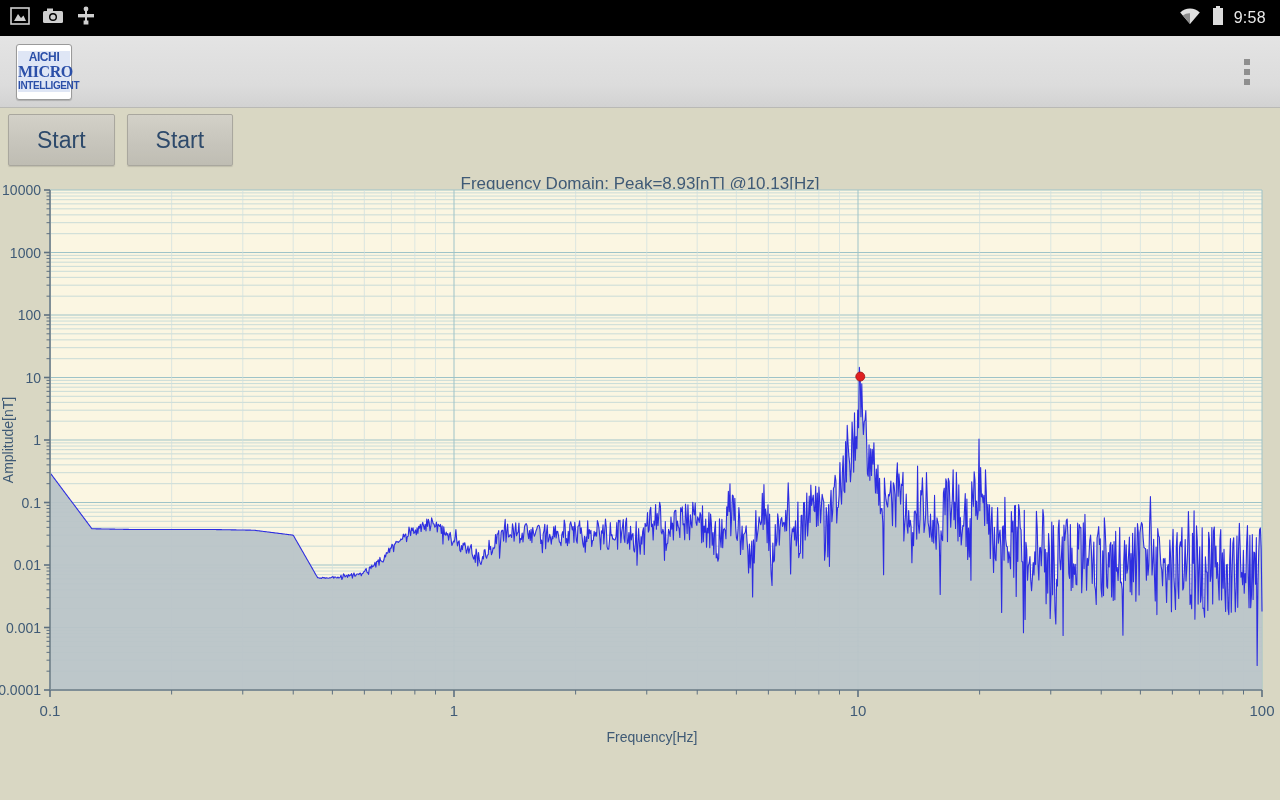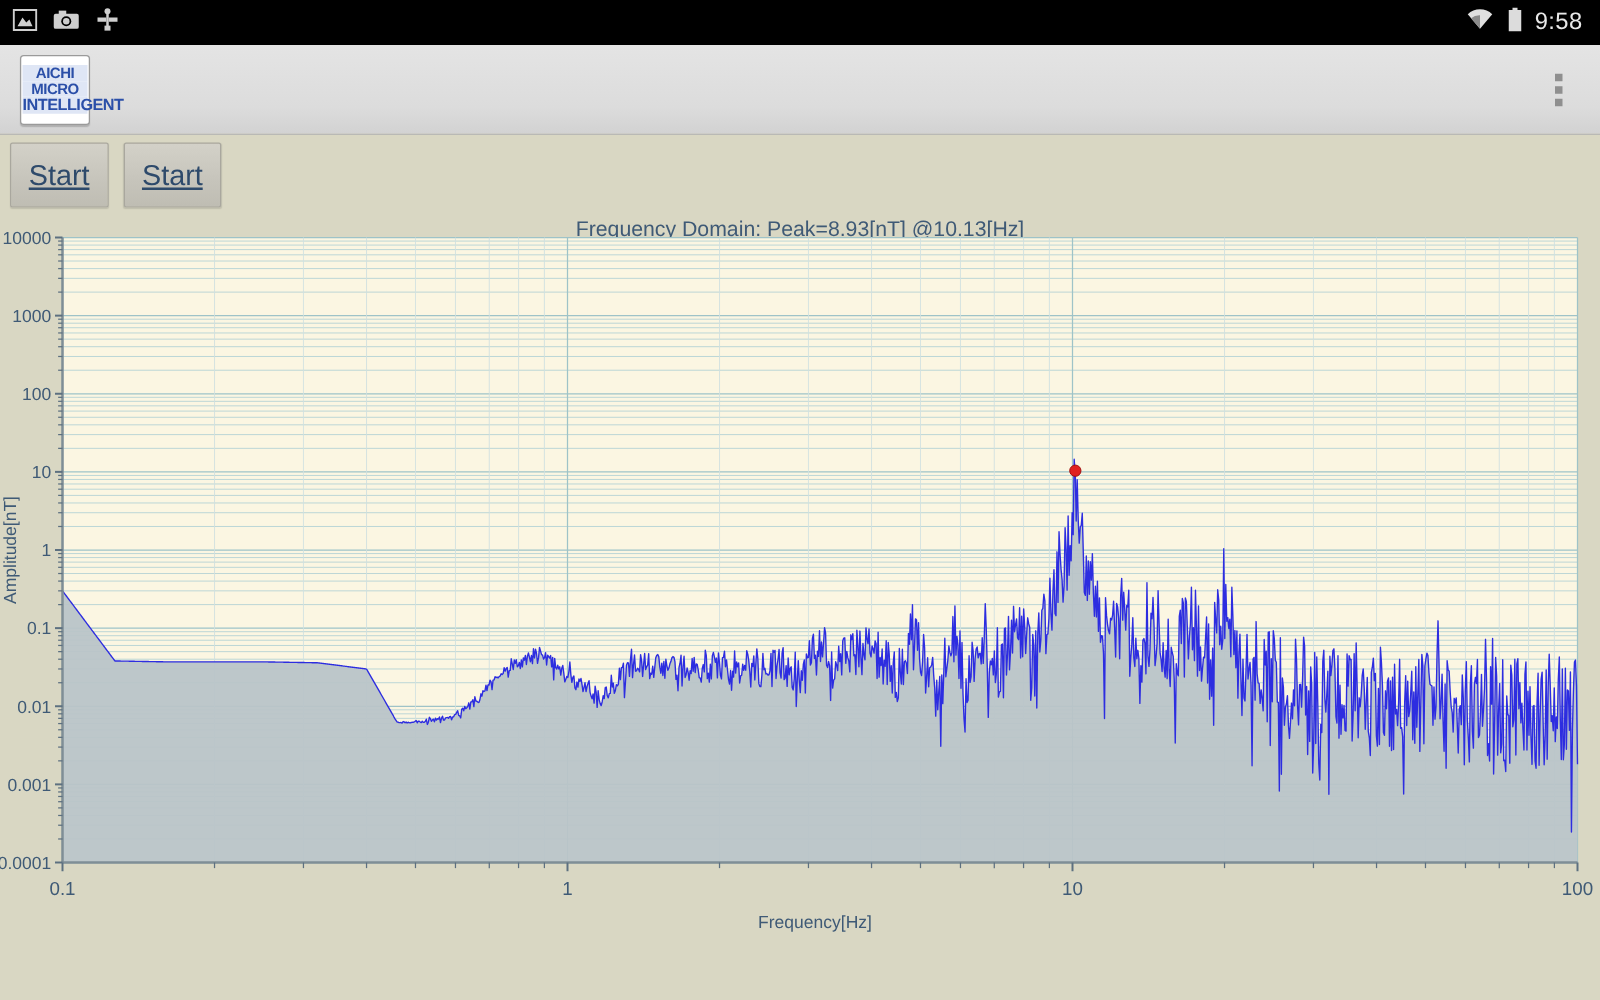--- a/index.html
+++ b/index.html
@@ -13,21 +13,21 @@
   #status-bar {
     height: 36px; width: 1280px;
     background: #000;
     display: flex; align-items: center;
     justify-content: space-between;
     padding: 0 14px 0 10px;
   }
   .sb-left { display: flex; align-items: center; gap: 12px; }
   .sb-right { display: flex; align-items: center; gap: 10px; }
   .sb-clock {
-    color: #e8e8e8; font-size: 19px; letter-spacing: .3px;
+    color: #e8e8e8; font-size: 16px; letter-spacing: .3px;
   }
   
   #action-bar {
     height: 72px; width: 1280px;
     background: linear-gradient(#e4e4e4, #dcdcdc 70%, #d2d2d2);
     border-bottom: 1px solid #b9b9b5;
     display: flex; align-items: center;
     padding: 0 12px 0 16px;
     position: relative;
   }
@@ -46,22 +46,22 @@
     display: block;
     color: #2b4fa8;
     font-weight: bold;
     letter-spacing: -0.4px;
     line-height: 1.06;
     text-align: center;
     background: #dfe6f5;
     width: 100%;
   }
   .logo-l1 { font-size: 12px; }
-  .logo-l2 { font-size: 12px; }
-  .logo-l3 { font-size: 13px; }
+  .logo-l2 { font-size: 16px; font-family: Liberation Serif, serif; }
+  .logo-l3 { font-size: 10px; }
   #app-title {
     margin-left: 20px;
     font-size: 26px;
     color: #1c1c1c;
     font-weight: normal;
     letter-spacing: .1px;
   }
   #overflow-menu {
     position: absolute; right: 22px; top: 50%;
     transform: translateY(-50%);
@@ -77,24 +77,23 @@
     padding-left: 8px;
   }
   .btn {
     min-width: 78px; height: 52px;
     background: linear-gradient(#d3d1c8, #c6c4bb 60%, #bfbdb3);
     border: 1px solid #a9a79e;
     border-radius: 2px;
     color: #2e4a6b;
     font-size: 23px;
     display: flex; align-items: center; justify-content: center;
-    padding: 0 14px;
+    padding: 0 28px;
     cursor: pointer;
     box-shadow: 0 1px 1px rgba(0,0,0,.12);
-    text-decoration: underline;
   }
   
   #chart-wrap {
     position: relative;
     width: 1280px; height: 628px;
     background: #d9d7c3;
   }
   #chart-svg { display: block; }
 </style>
 </head>

